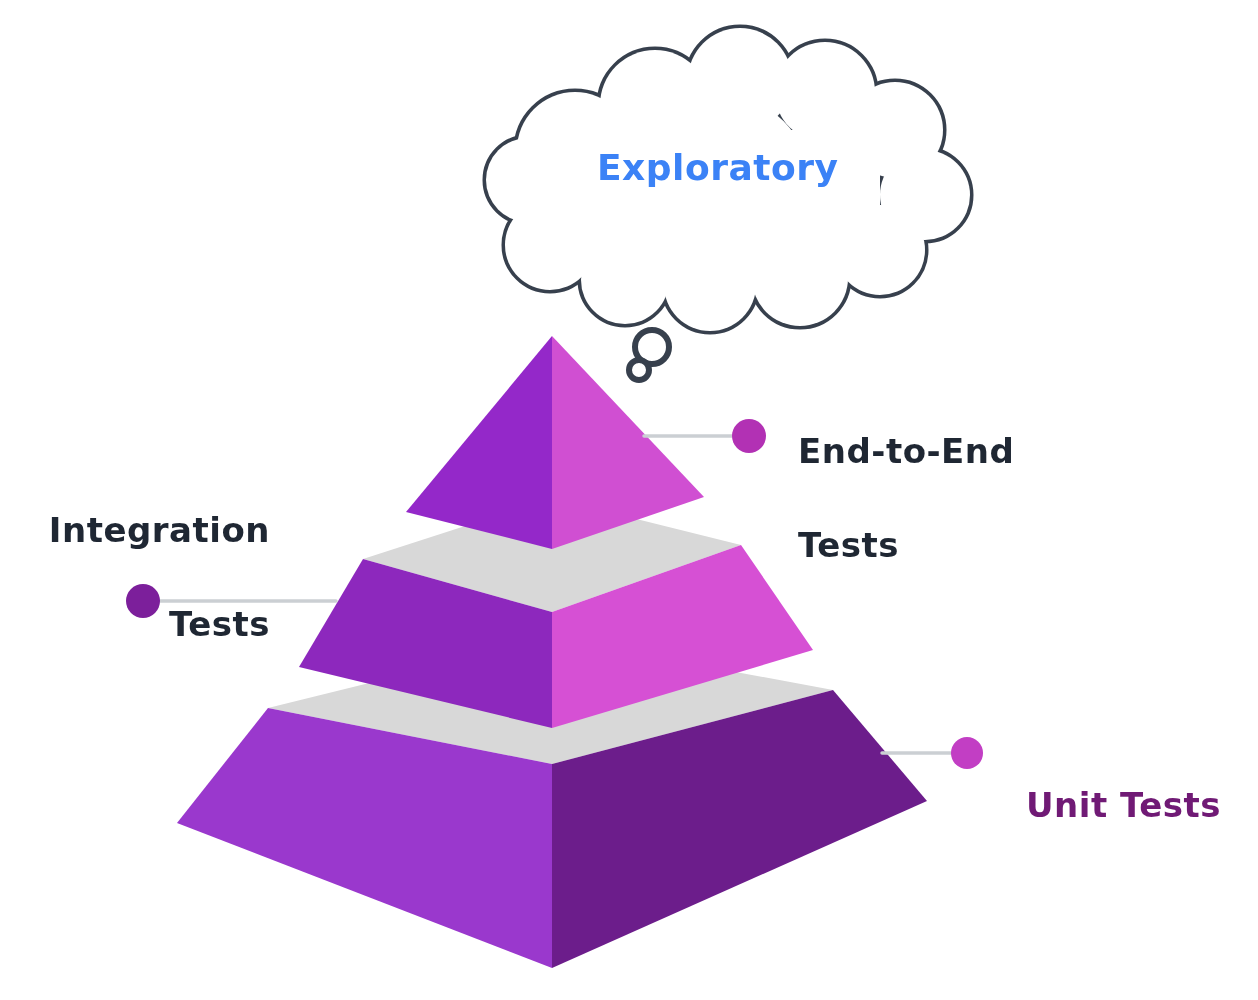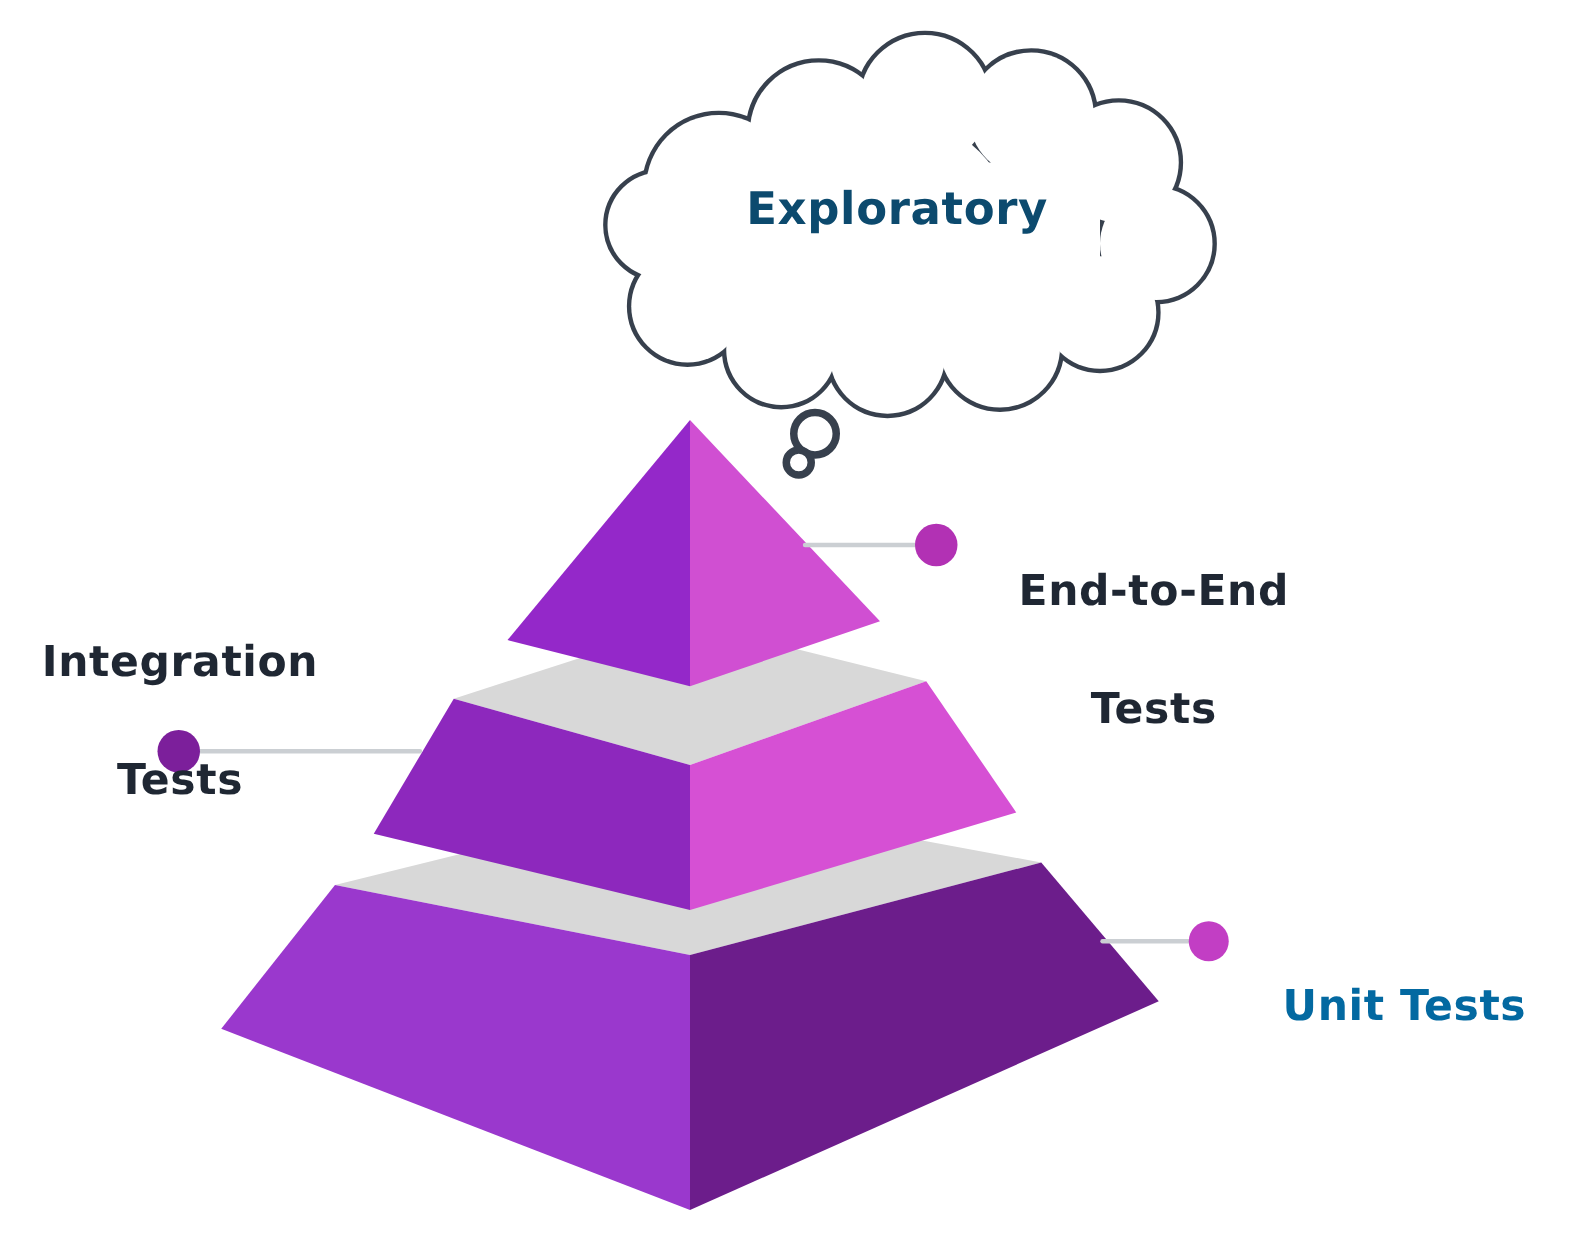--- a/index.html
+++ b/index.html
@@ -33,22 +33,22 @@
   .label-dark { color: #1f2733; font-size: 34px; }
   .cloud-label {
     position: absolute;
     left: 597px; top: 140px;
     width: 280px;
     font-size: 36px;
     font-weight: 700;
     letter-spacing: 0.5px;
     line-height: 1.55;
   }
-  .lbl-e2e  { left: 798px; top: 403px; width: 250px; text-align: center; }
-  .lbl-int  { left: 18px;  top: 460px; width: 252px; text-align: center; }
+  .lbl-e2e  { left: 798px; top: 381px; width: 250px; text-align: left; }
+  .lbl-int  { left: 18px;  top: 460px; width: 252px; text-align: right; }
   .lbl-unit { left: 1026px; top: 735px; width: 230px; text-align: left; }
 </style>
 </head>
 <body>
 
 <div class="canvas">
 
   <svg class="layer-svg" width="1258" height="1000" viewBox="0 0 1258 1000">
 
     <g class="cloud-stroke" stroke="#37404d">
@@ -101,31 +101,31 @@
       <line x1="644" y1="436" x2="742" y2="436"></line>
       <line x1="160" y1="601" x2="336" y2="601"></line>
       <line x1="882" y1="753" x2="956" y2="753"></line>
     </g>
 
     <circle cx="749" cy="436" r="17" fill="#b231b4"></circle>
     <circle cx="143" cy="601" r="17" fill="#7c1f9b"></circle>
     <circle cx="967" cy="753" r="16" fill="#c23ec4"></circle>
   </svg>
 
-  <div class="cloud-label" style="color: #0c4a6e;">
+  <div class="cloud-label" style="color: #3b82f6;">
     <span style="display:block">Exploratory</span>
   </div>
 
   <div class="label label-dark lbl-e2e" style="color: rgb(31, 39, 51);">
     <span style="display:block">End-to-End</span>
     <span style="display:block">Tests</span>
   </div>
 
   <div class="label label-dark lbl-int" style="color: rgb(31, 39, 51);">
     <span style="display:block">Integration</span>
     <span style="display:block">Tests</span>
   </div>
 
-  <div class="label label-dark lbl-unit" style="color: #0369a1;">
+  <div class="label label-dark lbl-unit" style="color: #701a75;">
     <span style="display:block">Unit Tests</span>
   </div>
 
 </div>
 
 </body></html>

